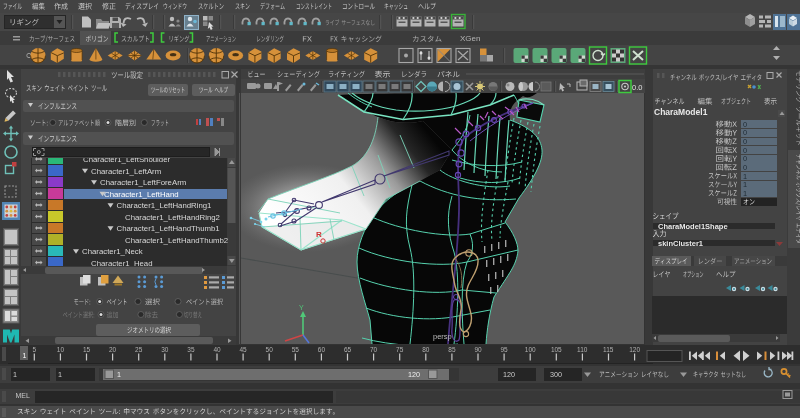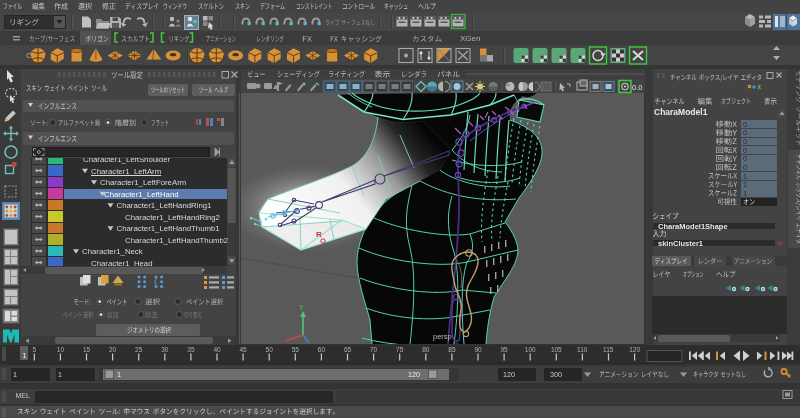--- a/index.html
+++ b/index.html
@@ -55,21 +55,21 @@
     <div style="position:absolute;left:31.5px;top:146.5px;width:178.5px;height:10.5px;background:#262626;border:1px solid #1d1d1d;"></div>
     <div style="position:absolute;left:31px;top:158px;width:196px;height:108px;background:#2c2c2c;"></div>
     <div style="position:absolute;left:227px;top:158px;width:9px;height:108px;background:#3a3a3a;"></div>
     <div style="position:absolute;left:32px;top:158px;width:14px;height:6.300000000000011px;background:#484848;"></div>
     <div style="position:absolute;left:48px;top:158px;width:15px;height:6.300000000000011px;background:#2ab878;"></div>
     <div style="position:absolute;left:83px;top:158px;width:160px;height:6.300000000000011px;overflow:hidden">
       <div style="position:relative;top:-2.0px;font:7.8px 'Liberation Sans',sans-serif;color:#d8d8d8;white-space:pre;line-height:1">Character1_LeftShoulder</div>
     </div>
     <div style="position:absolute;left:32px;top:165.3px;width:14px;height:10.5px;background:#484848;"></div>
     <div style="position:absolute;left:48px;top:165.3px;width:15px;height:10.5px;background:#3a68c8;"></div>
-    <div style="position:absolute;left:91px;top:167.5px;font:7.8px 'Liberation Sans',sans-serif;color:#d8d8d8;white-space:pre;line-height:1;text-decoration:underline;">Character1_LeftArm</div>
+    <div style="position:absolute;left:91px;top:167.5px;font:7.8px 'Liberation Sans',sans-serif;color:#d8d8d8;white-space:pre;line-height:1;">Character1_LeftArm</div>
     <div style="position:absolute;left:32px;top:176.8px;width:14px;height:10.5px;background:#484848;"></div>
     <div style="position:absolute;left:48px;top:176.8px;width:15px;height:10.5px;background:#8a3ac8;"></div>
     <div style="position:absolute;left:100px;top:179.0px;font:7.8px 'Liberation Sans',sans-serif;color:#d8d8d8;white-space:pre;line-height:1;">Character1_LeftForeArm</div>
     <div style="position:absolute;left:32px;top:188.3px;width:14px;height:10.5px;background:#484848;"></div>
     <div style="position:absolute;left:48px;top:188.3px;width:15px;height:10.5px;background:#c83a9a;"></div>
     <div style="position:absolute;left:64px;top:188.8px;width:163px;height:10.0px;background:#5b7cad;"></div>
     <div style="position:absolute;left:104px;top:190.5px;font:7.8px 'Liberation Sans',sans-serif;color:#ffffff;white-space:pre;line-height:1;">Character1_LeftHand</div>
     <div style="position:absolute;left:32px;top:199.8px;width:14px;height:10.5px;background:#484848;"></div>
     <div style="position:absolute;left:48px;top:199.8px;width:15px;height:10.5px;background:#c87828;"></div>
     <div style="position:absolute;left:116.5px;top:202.0px;font:7.8px 'Liberation Sans',sans-serif;color:#d8d8d8;white-space:pre;line-height:1;">Character1_LeftHandRing1</div>

